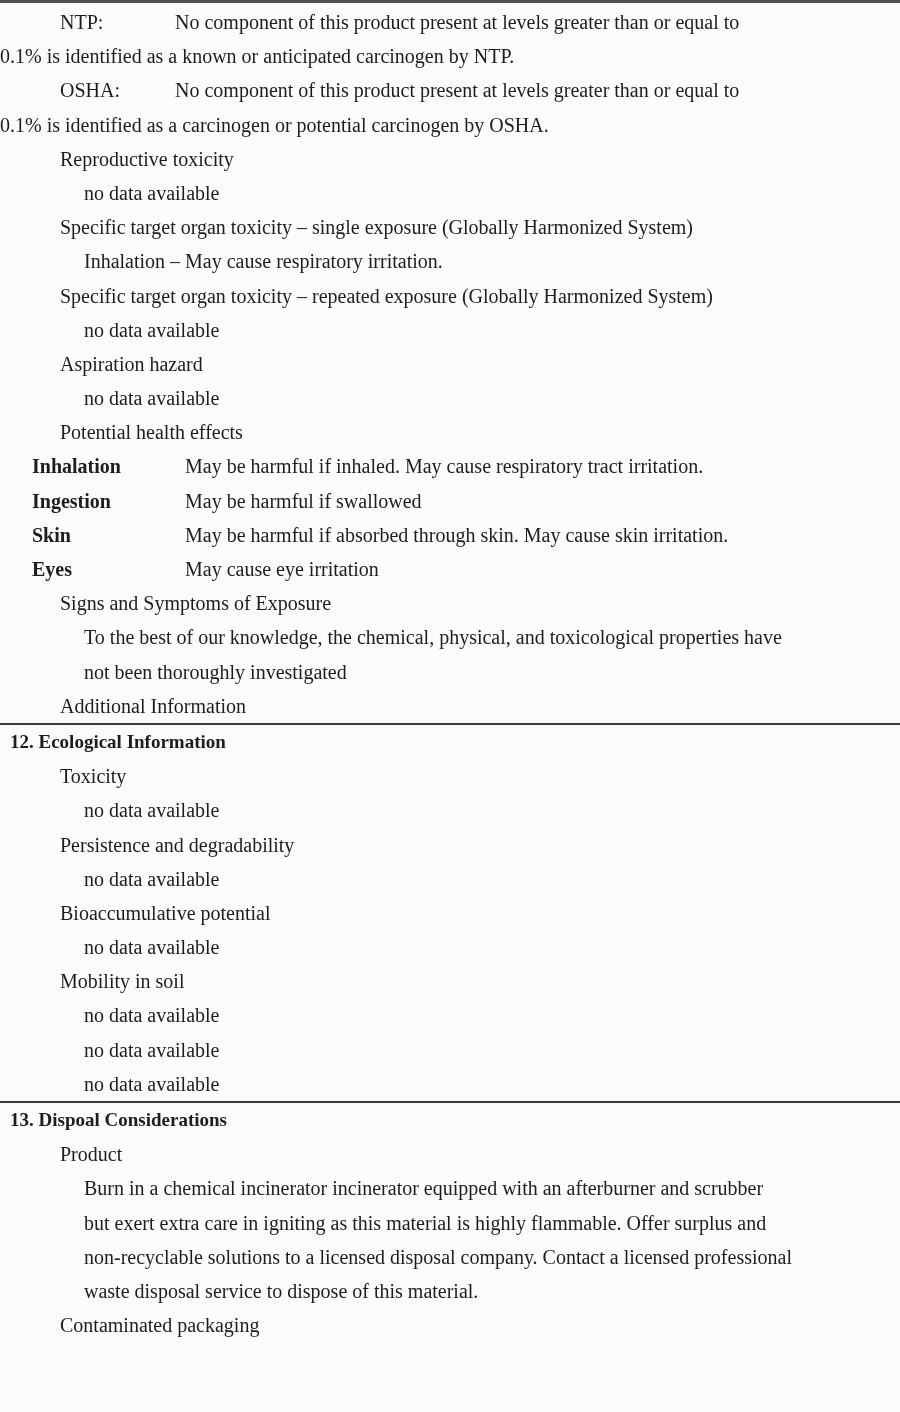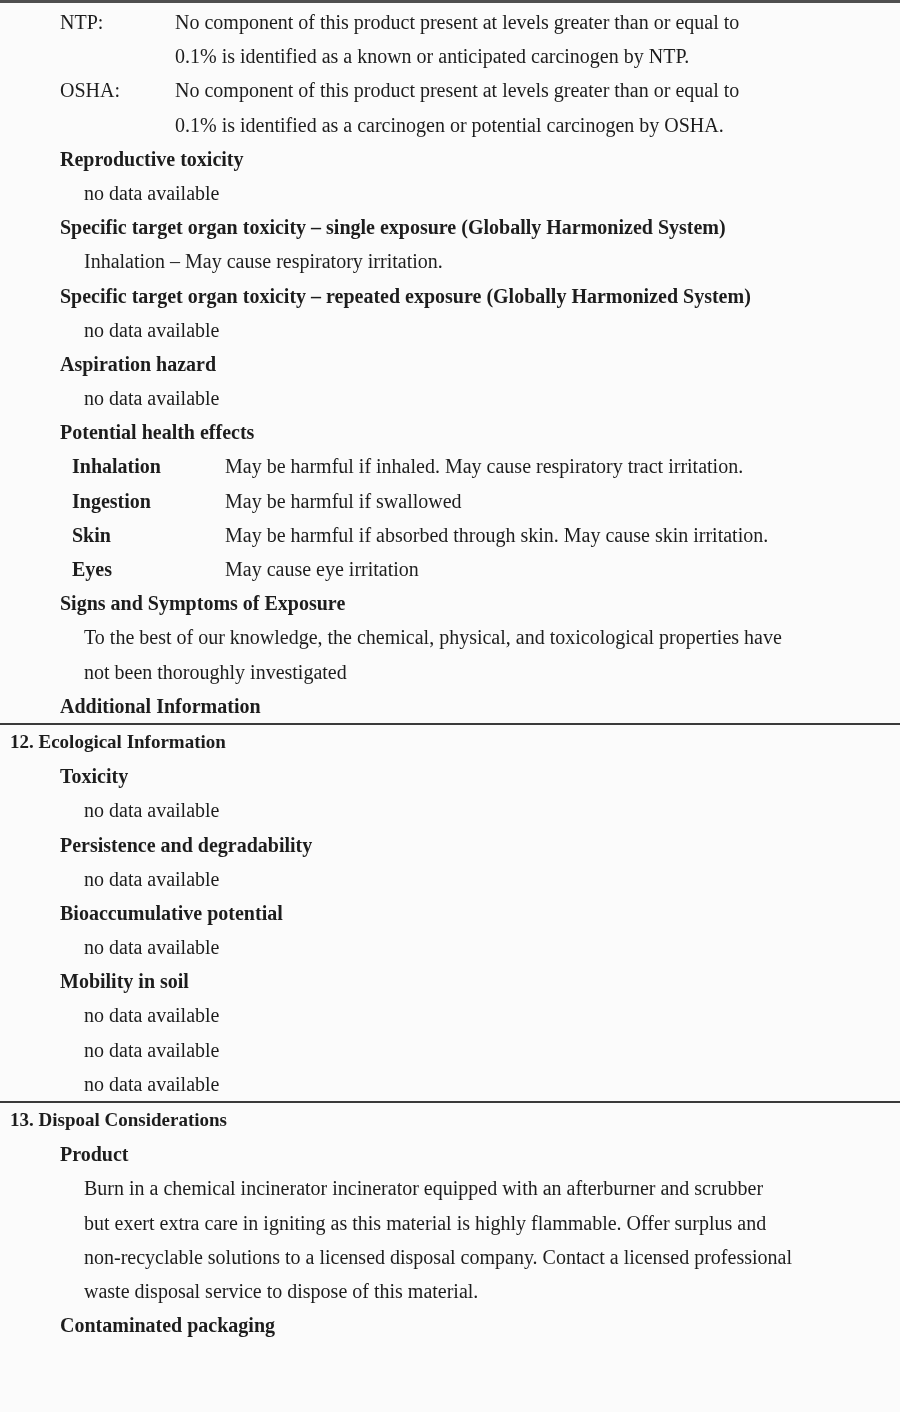--- a/index.html
+++ b/index.html
@@ -24,24 +24,24 @@
   }
   .row {
     height: var(--rh);
     line-height: var(--rh);
     font-size: 20px;
     white-space: nowrap;
     overflow: hidden;
   }
   .row.hang { padding-left: 60px; }
   .row.hang .lbl { display: inline-block; width: 115px; }
-  .row.cont { padding-left: 175px; }
-  .row.sub  { padding-left: 60px; font-weight: bold; }
+  .row.cont { }
+  .row.sub  { padding-left: 60px; font-weight: normal; }
   .row.body { padding-left: 84px; }
-  .row.effect { padding-left: 56px; margin-left: 16px; }
+  .row.effect { padding-left: 32px; }
   .row.effect .lbl { display: inline-block; width: 153px; font-weight: bold; }
   .row.section {
     padding-left: 10px;
     font-weight: bold;
     font-size: 19px;
   }
   .rule {
     height: 0;
     border-top: 2.5px solid var(--rule);
   }

